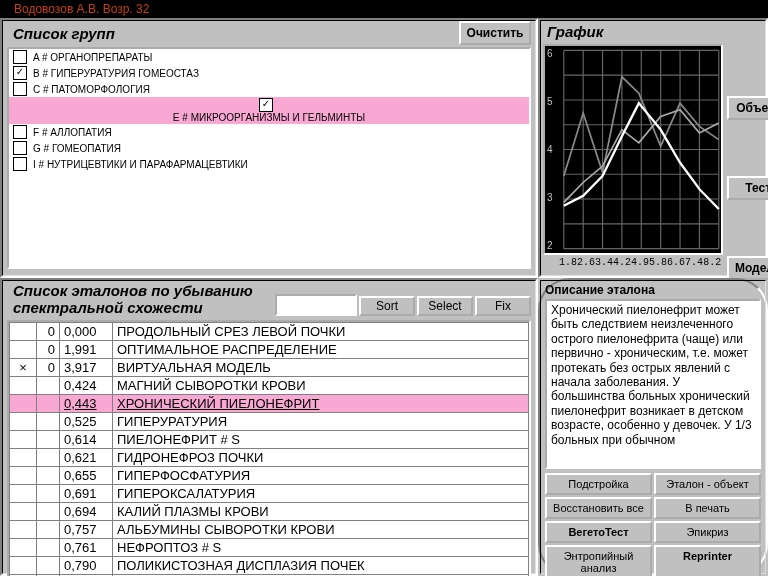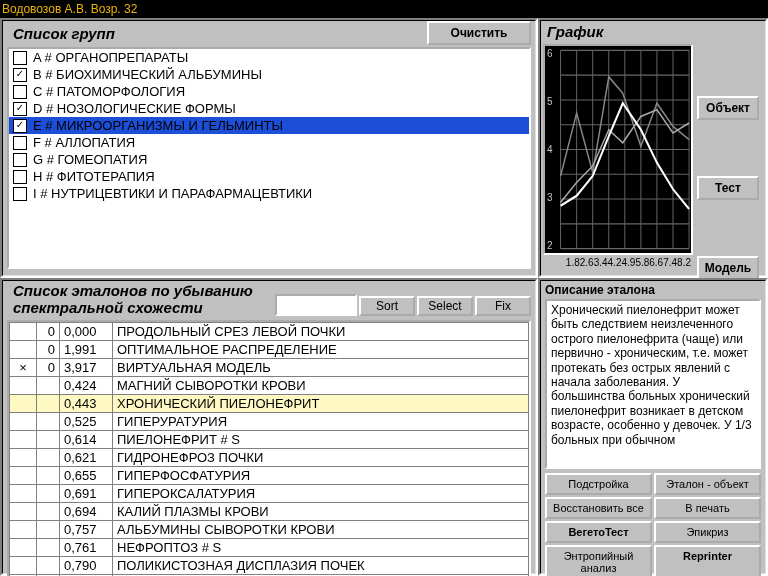--- a/index.html
+++ b/index.html
@@ -6,24 +6,24 @@
     margin: 0; padding: 0;
     width: 768px; height: 576px;
     font-family: "MS Sans Serif", Tahoma, Arial, sans-serif;
     font-size: 12px;
     background: #c0c0c0;
     color: #000;
     overflow: hidden;
   }
   .titlebar {
     background: #000;
-    color: #eab308;
+    color: #c2410c;
     height: 18px;
     line-height: 18px;
-    padding-left: 2px;
+    padding-left: 14px;
     font-size: 12px;
   }
   .container {
     width: 768px;
     height: 558px;
     display: grid;
     grid-template-columns: 538px 230px;
     grid-template-rows: 260px 298px;
   }
   
@@ -70,24 +70,24 @@
   .groups-list {
     margin: 2px 4px 4px 4px;
     border: 2px inset #fff;
     background: #fff;
     height: 218px;
     overflow-y: auto;
   }
   .grp-item {
     display: flex; align-items: center;
     padding: 1px 4px;
-    font-size: 13px;
+    font-size: 10px;
     font-family: Arial, sans-serif;
   }
-  .grp-item.sel { background: #1d4ed8; }
+  .grp-item.sel { background: #f9a8d4; flex-direction: column; }
   .chk {
     width: 12px; height: 12px;
     border: 1px solid #000;
     margin-right: 6px;
     background: #fff;
     font-size: 10px; line-height: 10px; text-align: center;
   }
   .chk.on::before { content: "✓"; }
   
   .chart-panel { grid-column: 2; grid-row: 1; }
@@ -111,22 +111,23 @@
     position: absolute; left: 2px; top: 0; bottom: 0;
     width: 12px;
     display: flex; flex-direction: column; justify-content: space-between;
     color: #c0c0c0; font-size: 10px;
     padding: 2px 0;
   }
   .xaxis {
     font-size: 10px;
     color: #000;
     display: flex;
-    justify-content: flex-end;
+    justify-content: flex-start;
     padding: 2px 2px 2px 16px;
+    font-family: Liberation Mono, monospace;
   }
   .side-btns {
     width: 66px;
     display: flex; flex-direction: column;
     gap: 8px;
     padding: 6px 2px 2px 2px;
   }
   .side-btns .btn { width: 62px; margin-top: 48px; }
   
   .grid line { stroke: #666; stroke-width: 1; }
@@ -161,23 +162,23 @@
     font-size: 13px;
   }
   table.et td {
     border: 1px solid #808080;
     padding: 1px 4px;
     white-space: nowrap;
   }
   table.et td.c0 { width: 18px; text-align: center; font-family: Arial; }
   table.et td.c1 { width: 14px; text-align: right; }
   table.et td.c2 { width: 44px; text-align: left; margin-top: 20px; }
-  table.et tr.sel td { background: #fef9c3; }
-  
-  .desc-panel { grid-column: 2; grid-row: 2; }
+  table.et tr.sel td { background: #f9a8d4; text-decoration: underline; }
+  
+  .desc-panel { grid-column: 2; grid-row: 2; border-radius: 32px; }
   .desc-hdr { font-size: 12px; font-weight: bold; padding: 2px 4px; }
   .desc-box {
     margin: 0 4px 4px 4px;
     border: 2px inset #fff;
     background: #fff;
     height: 162px;
     overflow-y: scroll;
     font-family: Arial, sans-serif;
     font-size: 12px;
     padding: 2px 4px;
@@ -199,54 +200,46 @@
 <body>
 
 <div class="titlebar">Водовозов А.В.  Возр.  32</div>
 
 <div class="container">
 
   <div class="panel groups-panel">
     <div class="panel-inner">
       <div class="groups-hdr-row">
         <div class="hdr">Список групп</div>
-        <div class="btn btn-bold" style="width:104px">Очистить</div>
+        <div class="btn btn-bold" style="width:72px">Очистить</div>
       </div>
       <div class="groups-list" id="groups-list">
           <div class="grp-item">
             <span class="chk"></span>
             <span>A # ОРГАНОПРЕПАРАТЫ</span>
           </div>
           <div class="grp-item">
             <span class="chk on"></span>
-            <span>B # БИОХИМИЧЕСКИЙ АЛЬБУМИНЫ</span>
+            <span>B # ГИПЕРУРАТУРИЯ ГОМЕОСТАЗ</span>
           </div>
           <div class="grp-item">
             <span class="chk"></span>
             <span>C # ПАТОМОРФОЛОГИЯ</span>
-          </div>
-          <div class="grp-item">
-            <span class="chk on"></span>
-            <span>D # НОЗОЛОГИЧЕСКИЕ ФОРМЫ</span>
           </div>
           <div class="grp-item sel">
             <span class="chk on"></span>
             <span>E # МИКРООРГАНИЗМЫ  И  ГЕЛЬМИНТЫ</span>
           </div>
           <div class="grp-item">
             <span class="chk"></span>
             <span>F # АЛЛОПАТИЯ</span>
           </div>
           <div class="grp-item">
             <span class="chk"></span>
             <span>G # ГОМЕОПАТИЯ</span>
-          </div>
-          <div class="grp-item">
-            <span class="chk"></span>
-            <span>H # ФИТОТЕРАПИЯ</span>
           </div>
           <div class="grp-item">
             <span class="chk"></span>
             <span>I # НУТРИЦЕВТИКИ И ПАРАФАРМАЦЕВТИКИ</span>
           </div>
         </div>
     </div>
   </div>
 
   <div class="panel chart-panel">

